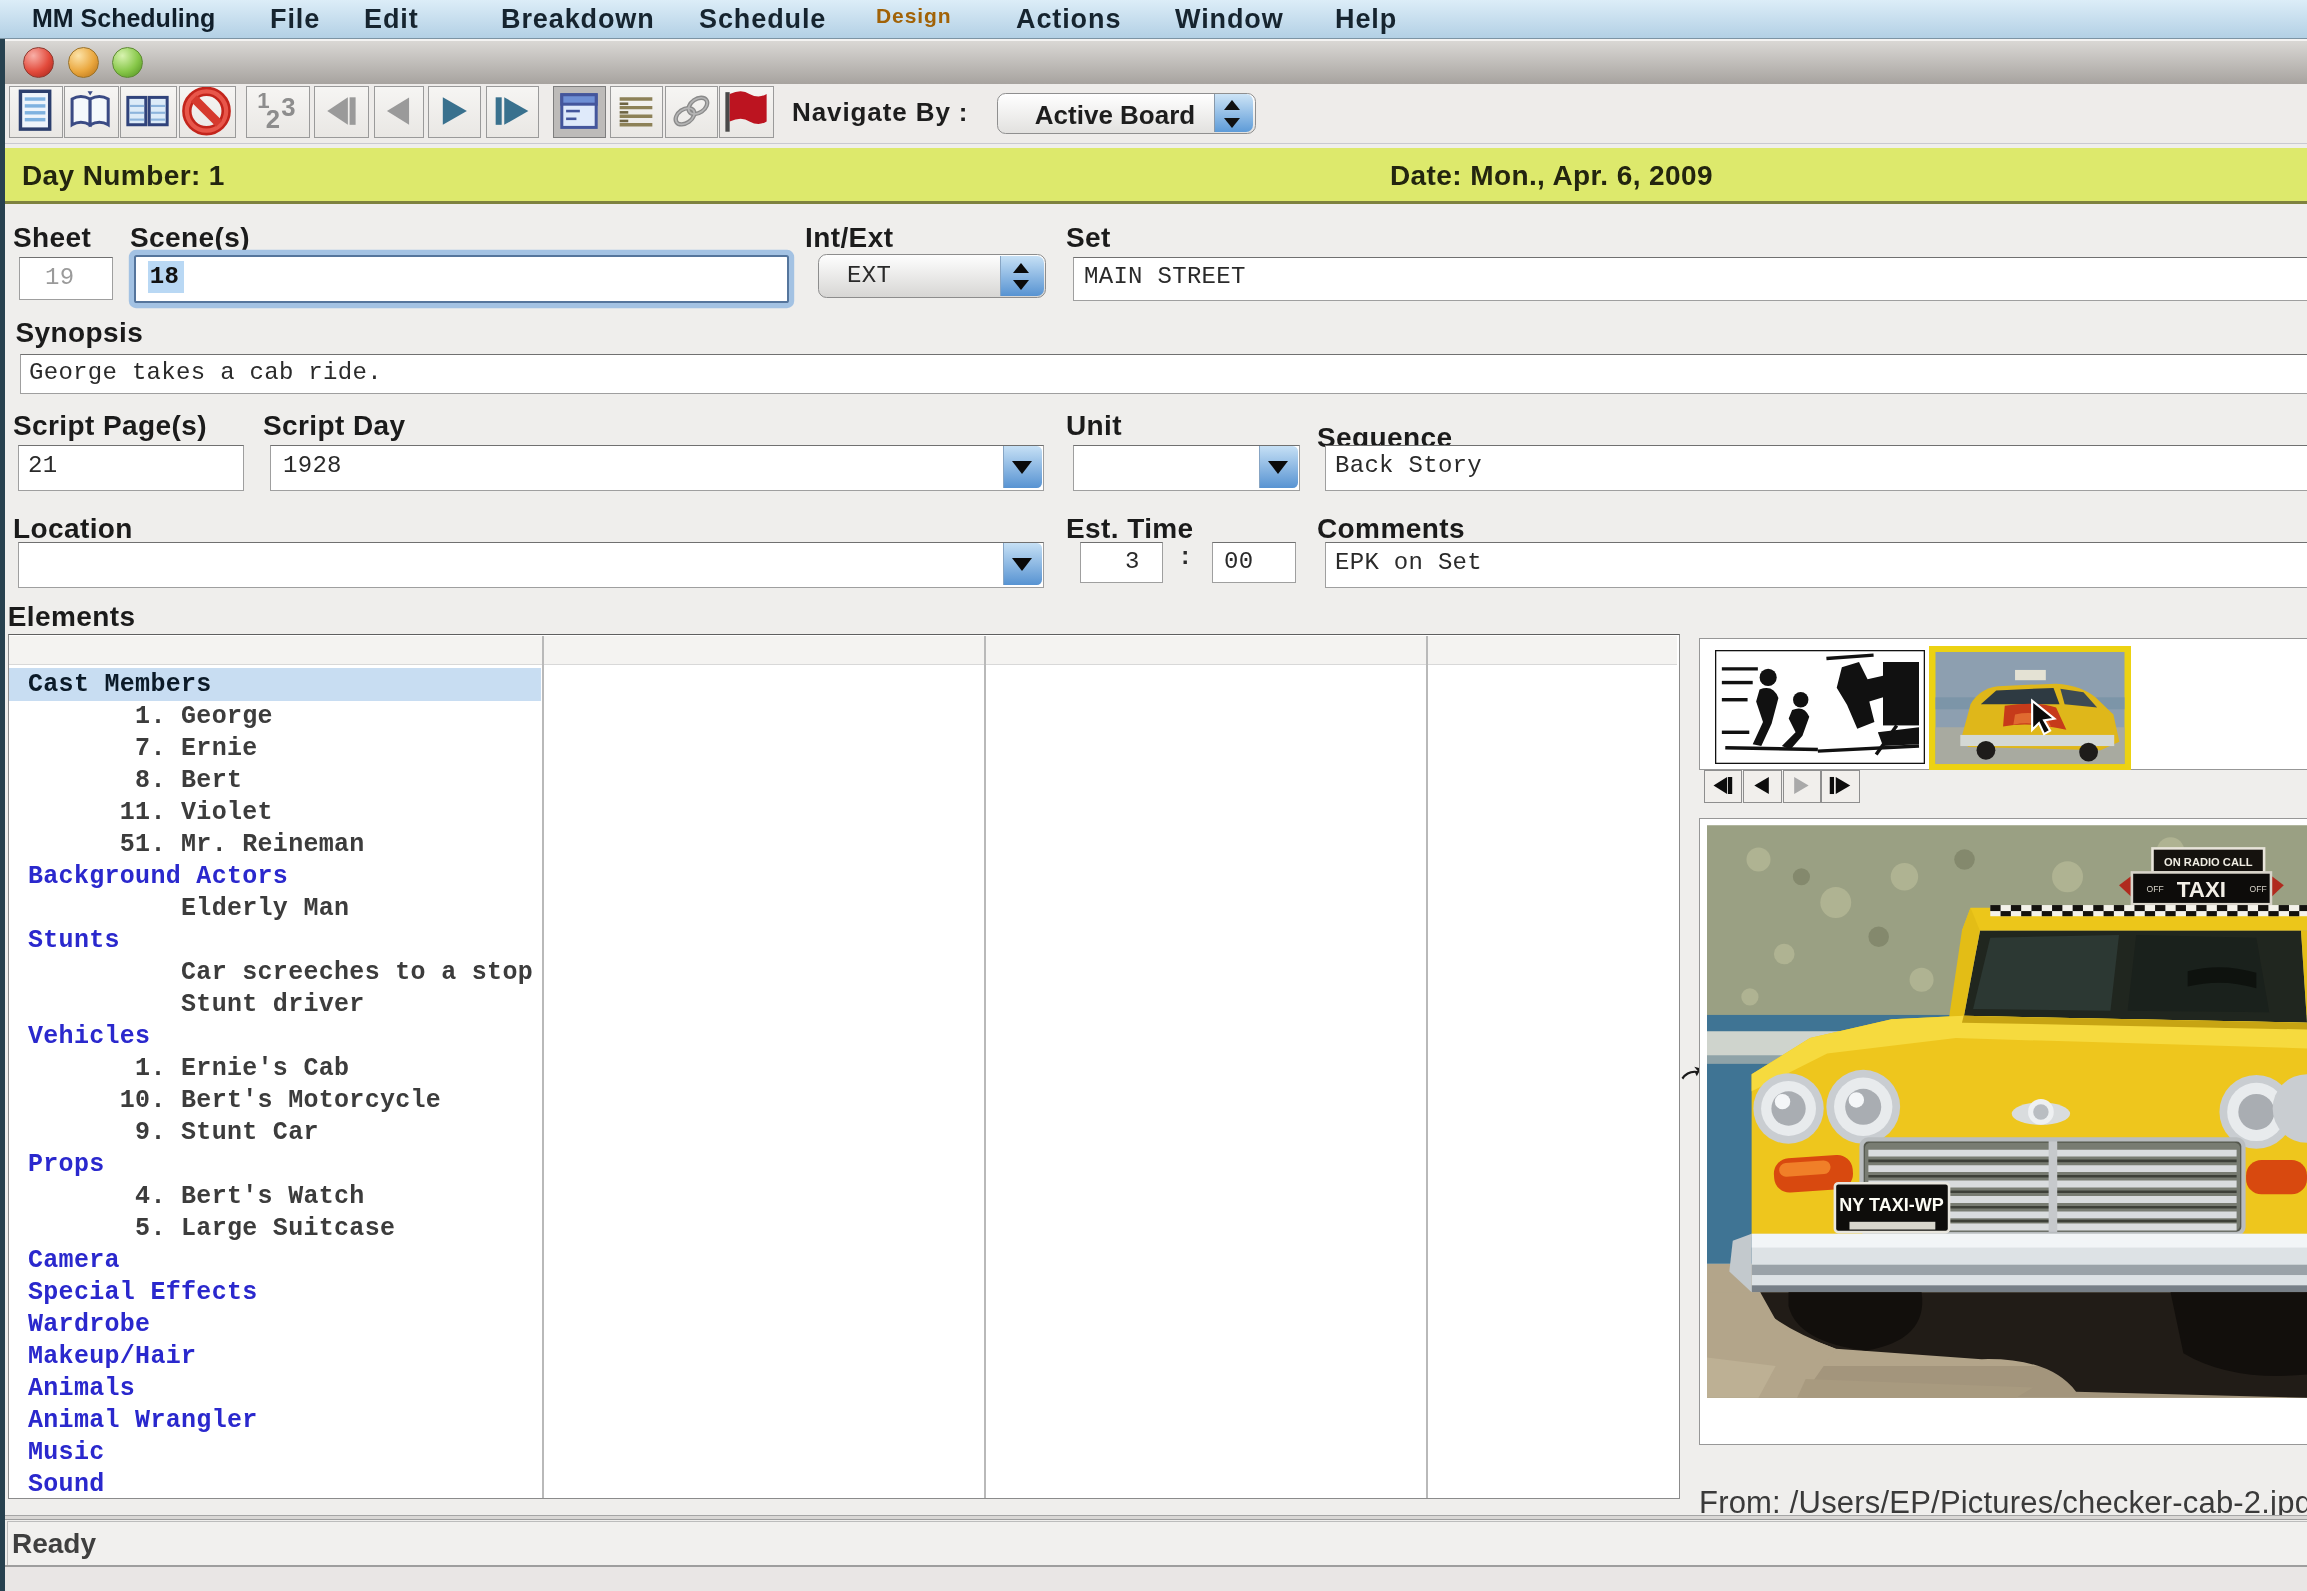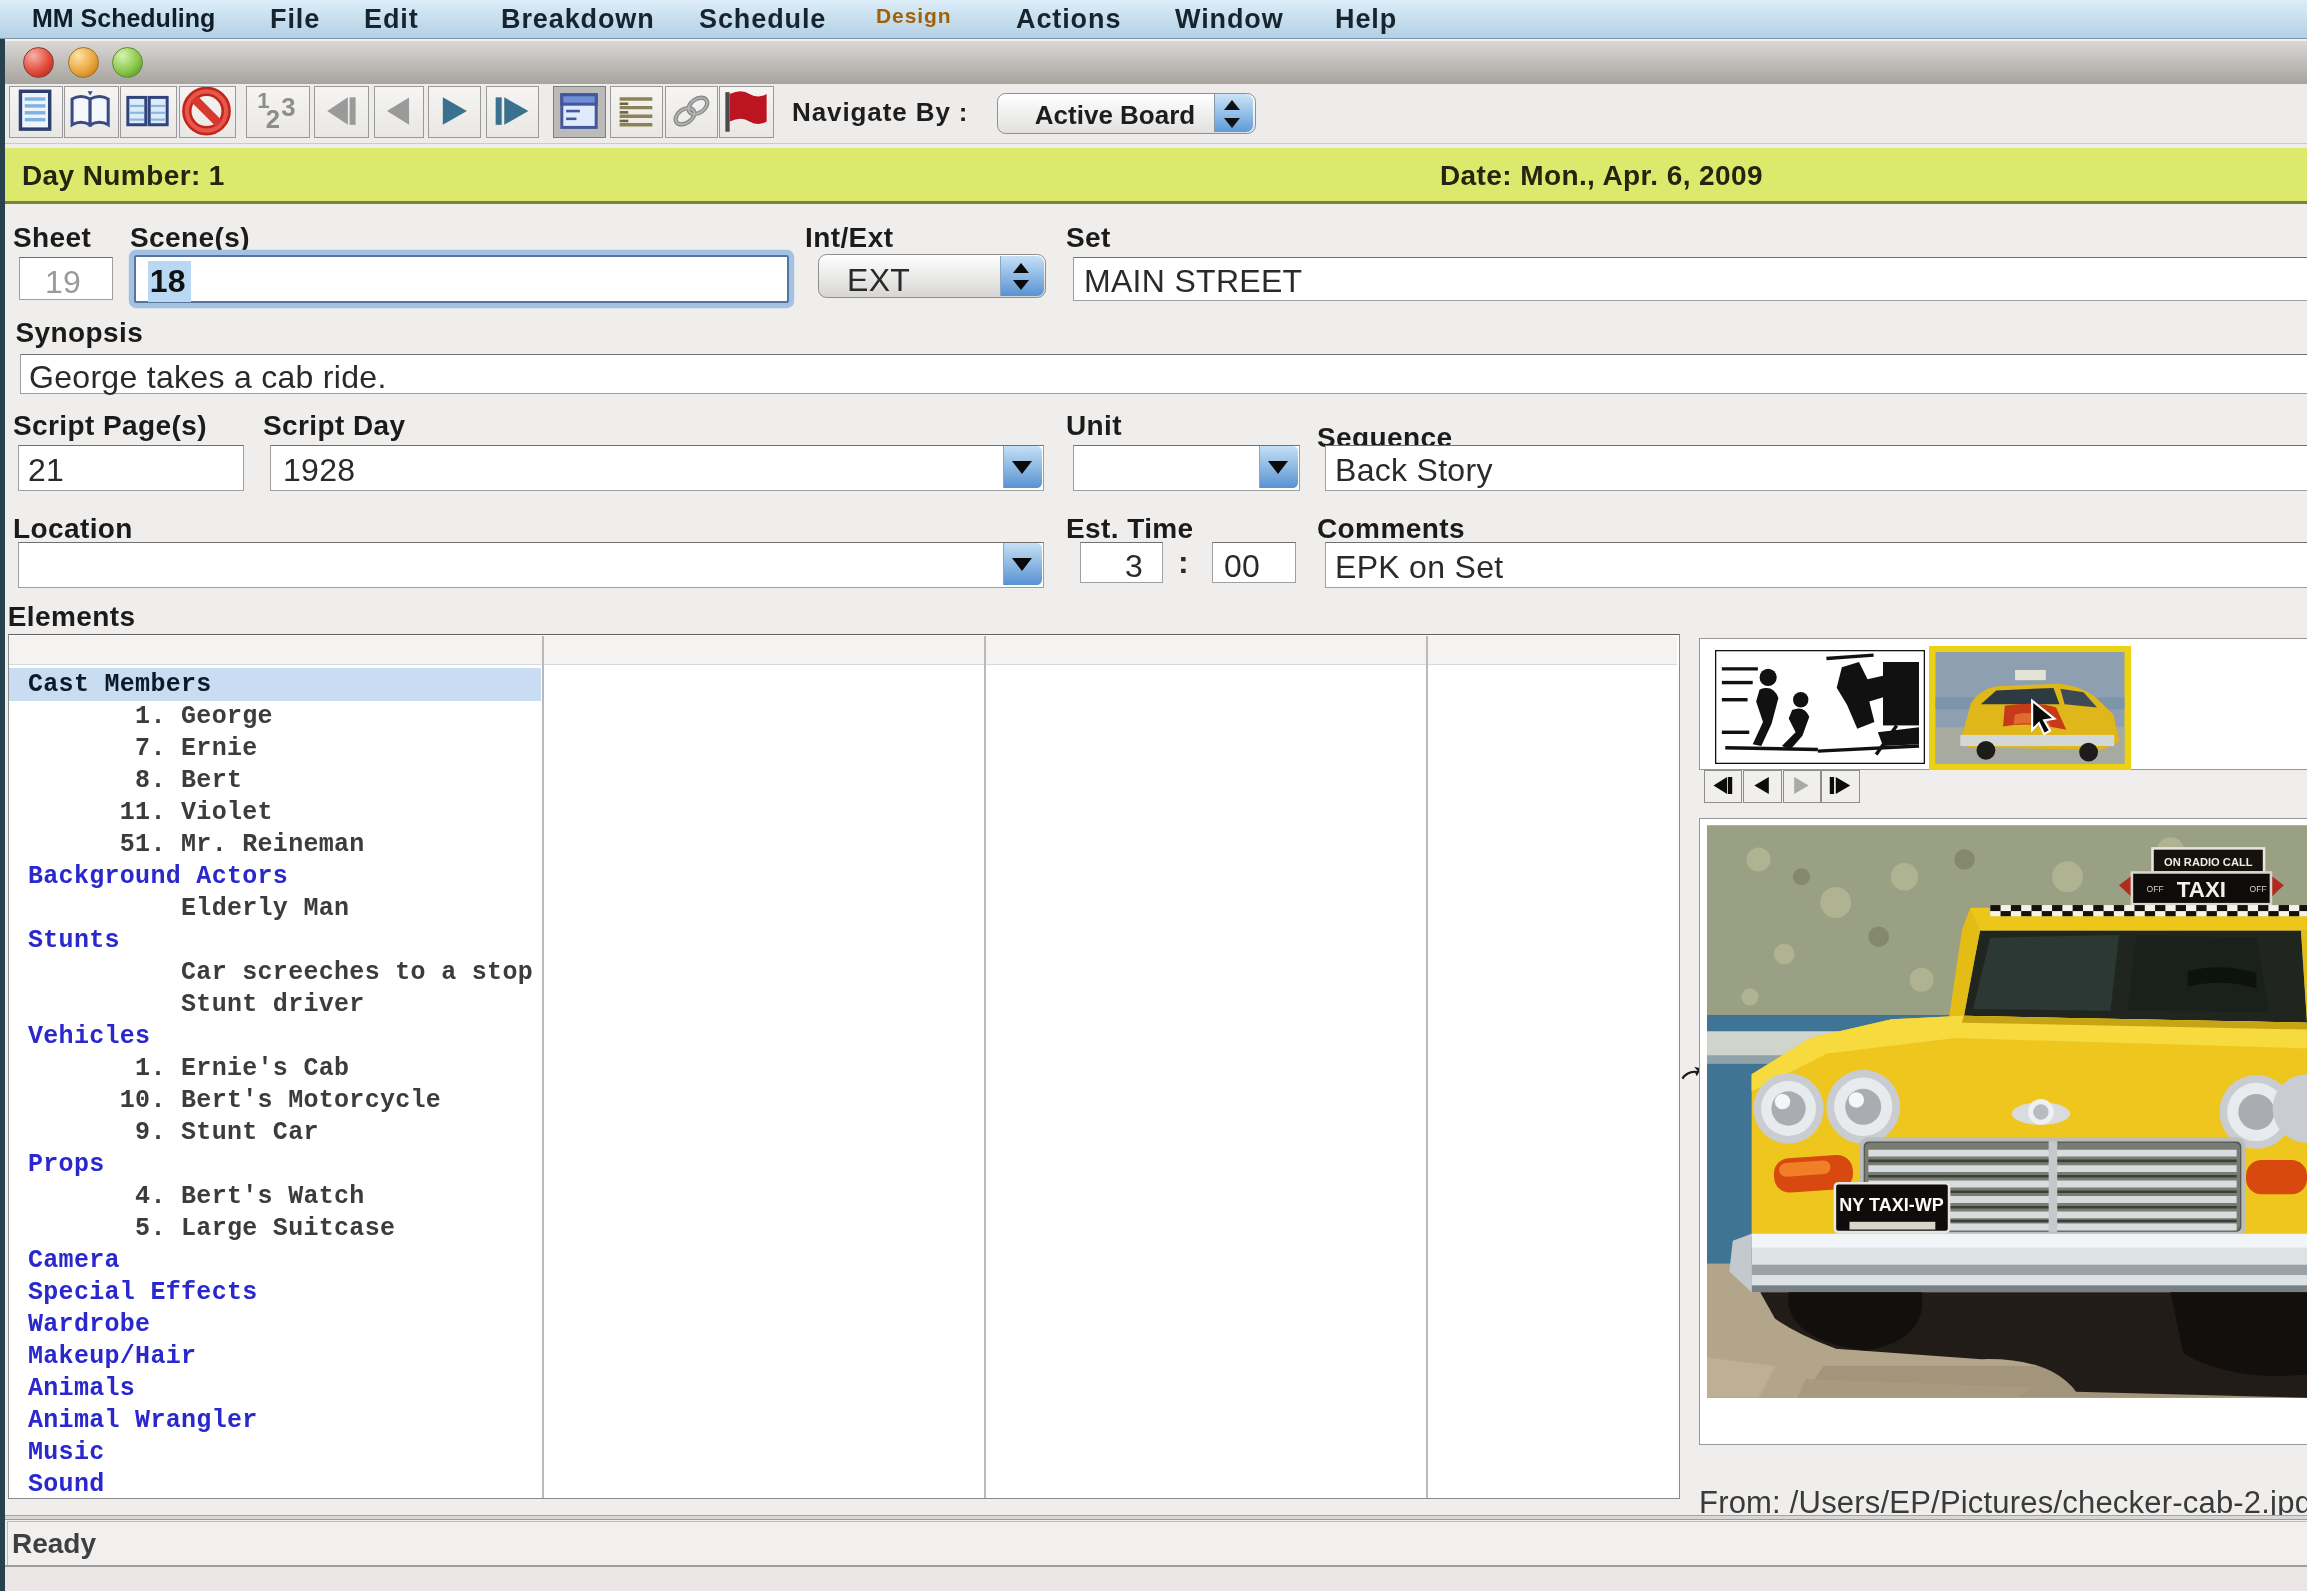--- a/index.html
+++ b/index.html
@@ -1,20 +1,20 @@
 <!DOCTYPE html>
 <html style="font-size:13.7px"><head>
 <meta charset="utf-8">
 <style>
 html,body{margin:0;padding:0;}
 #screen{position:relative;width:2307px;height:1592px;overflow:hidden;background:#efeeec;font-family:"Liberation Sans",sans-serif;}
 .abs{position:absolute;}
 .lbl{position:absolute;font-weight:bold;font-size:28px;letter-spacing:0.4px;color:#1b1b1b;white-space:nowrap;}
 .fld{position:absolute;background:#fff;border:1.7px solid #9f9f9f;border-top-color:#707070;box-sizing:border-box;}
-.ftx{position:absolute;font-size:32px;letter-spacing:0.3px;color:#2a2a2a;white-space:nowrap;}
+.ftx{position:absolute;font-size:24px;letter-spacing:0.3px;color:#2a2a2a;white-space:nowrap;font-family:Liberation Mono, monospace;}
 .mono{position:absolute;font-family:"Liberation Mono",monospace;font-weight:bold;font-size:25px;letter-spacing:0.3px;white-space:pre;line-height:32px;}
 .blue{color:#2a28cd;}
 .itm{color:#3c3c3c;}
 .tbtn{position:absolute;top:86px;height:52px;background:linear-gradient(#f6f5f3,#e9e7e4);border:1.7px solid #9a9a9a;box-sizing:border-box;}
 .navb{position:absolute;top:770px;height:33px;background:#f1efec;border:1.7px solid #8e8e8e;box-sizing:border-box;}
 </style>
 </head>
 <body>
 <div id="screen">
 
@@ -151,21 +151,21 @@
   <div class="abs" style="left:792px;top:97px;font-size:26px;font-weight:bold;letter-spacing:0.9px;color:#1d1d1d;">Navigate By :</div>
 
   <div class="abs" style="left:997px;top:93px;width:259px;height:41px;background:linear-gradient(#ffffff,#e2e1df);border:1.7px solid #8f8f8f;border-radius:8.6px;box-sizing:border-box;"></div>
   <div class="abs" style="left:1214px;top:94px;width:39px;height:38px;background:linear-gradient(#cde4f6,#5d9bd8);border-radius:0 6.9px 6.9px 0;border-left:0.9px solid #89a;box-sizing:border-box;"></div>
   <div class="abs" style="left:1224px;top:100px;width:0;height:0;border-left:8.6px solid transparent;border-right:8.6px solid transparent;border-bottom:10.3px solid #111;"></div>
   <div class="abs" style="left:1224px;top:118px;width:0;height:0;border-left:8.6px solid transparent;border-right:8.6px solid transparent;border-top:10.3px solid #111;"></div>
   <div class="abs" style="left:1025px;top:100px;width:180px;text-align:center;font-size:26px;font-weight:bold;color:#1d1d1d;">Active Board</div>
 
   <div class="abs" style="left:4.3px;top:148px;width:2303px;height:56px;background:#dde96c;border-bottom:3.4px solid #7e823f;box-sizing:border-box;"></div>
   <div class="abs" style="left:22px;top:160px;font-size:28px;letter-spacing:0.4px;font-weight:bold;color:#23250f;">Day Number: 1</div>
-  <div class="abs" style="left:1440px;top:160px;font-size:28px;letter-spacing:0.4px;font-weight:bold;color:#23250f;">Date: Mon., Apr. 6, 2009</div>
+  <div class="abs" style="left:1390px;top:160px;font-size:28px;letter-spacing:0.4px;font-weight:bold;color:#23250f;">Date: Mon., Apr. 6, 2009</div>
 
   <div class="lbl" style="left:13px;top:222px;">Sheet</div>
   <div class="lbl" style="left:130px;top:222px;">Scene(s)</div>
   <div class="lbl" style="left:805px;top:222px;">Int/Ext</div>
   <div class="lbl" style="left:1066px;top:222px;">Set</div>
 
   <div class="fld" style="left:19px;top:257px;width:94px;height:43px;"></div>
   <div class="ftx" style="left:45px;top:264px;color:#9a9a9a;">19</div>
   <div class="fld" style="left:134px;top:255px;width:655px;height:48px;border:2.6px solid #55759c;border-radius:2.6px;box-shadow:0 0 0 5.2px #a3c2e3;"></div>
   <div class="ftx" style="left:148px;top:263px;font-weight:bold;color:#111;"><span style="background:#b9d8f4;padding:1.7px 5.2px 3.4px 1.7px;">18</span></div>

